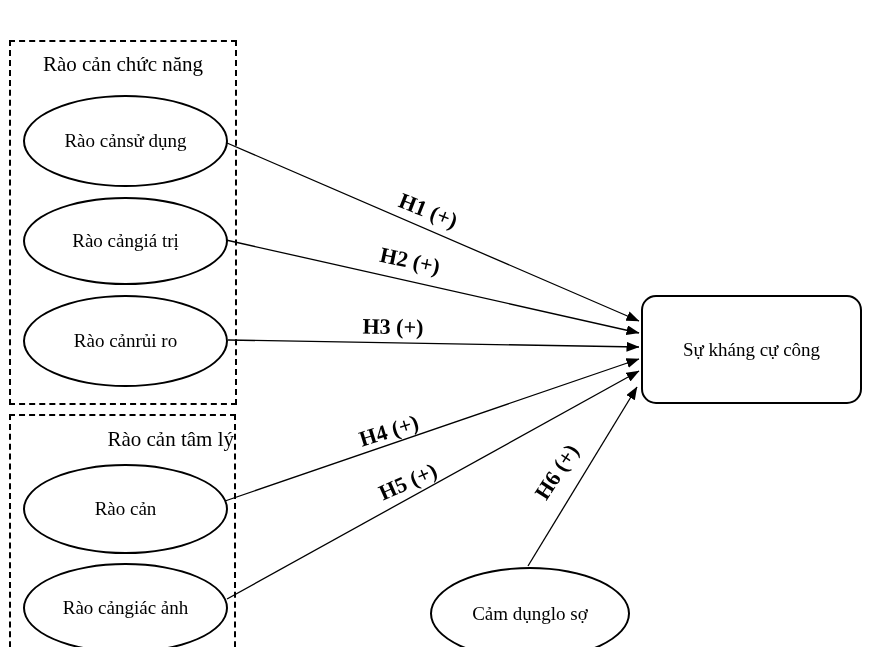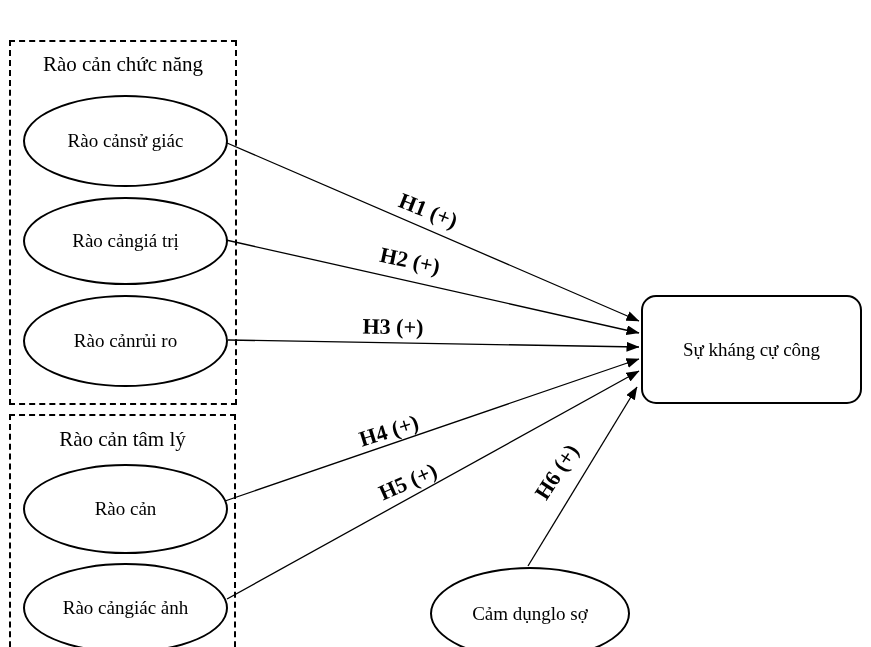--- a/index.html
+++ b/index.html
@@ -81,26 +81,26 @@
 </head>
 <body>
 
 <div class="canvas">
 
   <div class="group-box" style="left:9px; top:13px; width:228px; height:365px;">
     <div class="group-title" style="top:10px;">Rào cản chức năng</div>
   </div>
 
   <div class="group-box" style="left:9px; top:387px; width:227px; height:253px;">
-    <div class="group-title" style="top:11px;">Rào cản tâm lý</div>
+    <div class="group-title" style="top:11px;text-align:right;">Rào cản tâm lý</div>
   </div>
 
   <div class="node" style="left:23px; top:68px; width:205px; height:92px;">
     <span>Rào cản</span>
-    <span>sử giác</span>
+    <span>sử dụng</span>
   </div>
 
   <div class="node" style="left:23px; top:170px; width:205px; height:88px;">
     <span>Rào cản</span>
     <span>giá trị</span>
   </div>
 
   <div class="node" style="left:23px; top:268px; width:205px; height:92px;">
     <span>Rào cản</span>
     <span>rủi ro</span>

